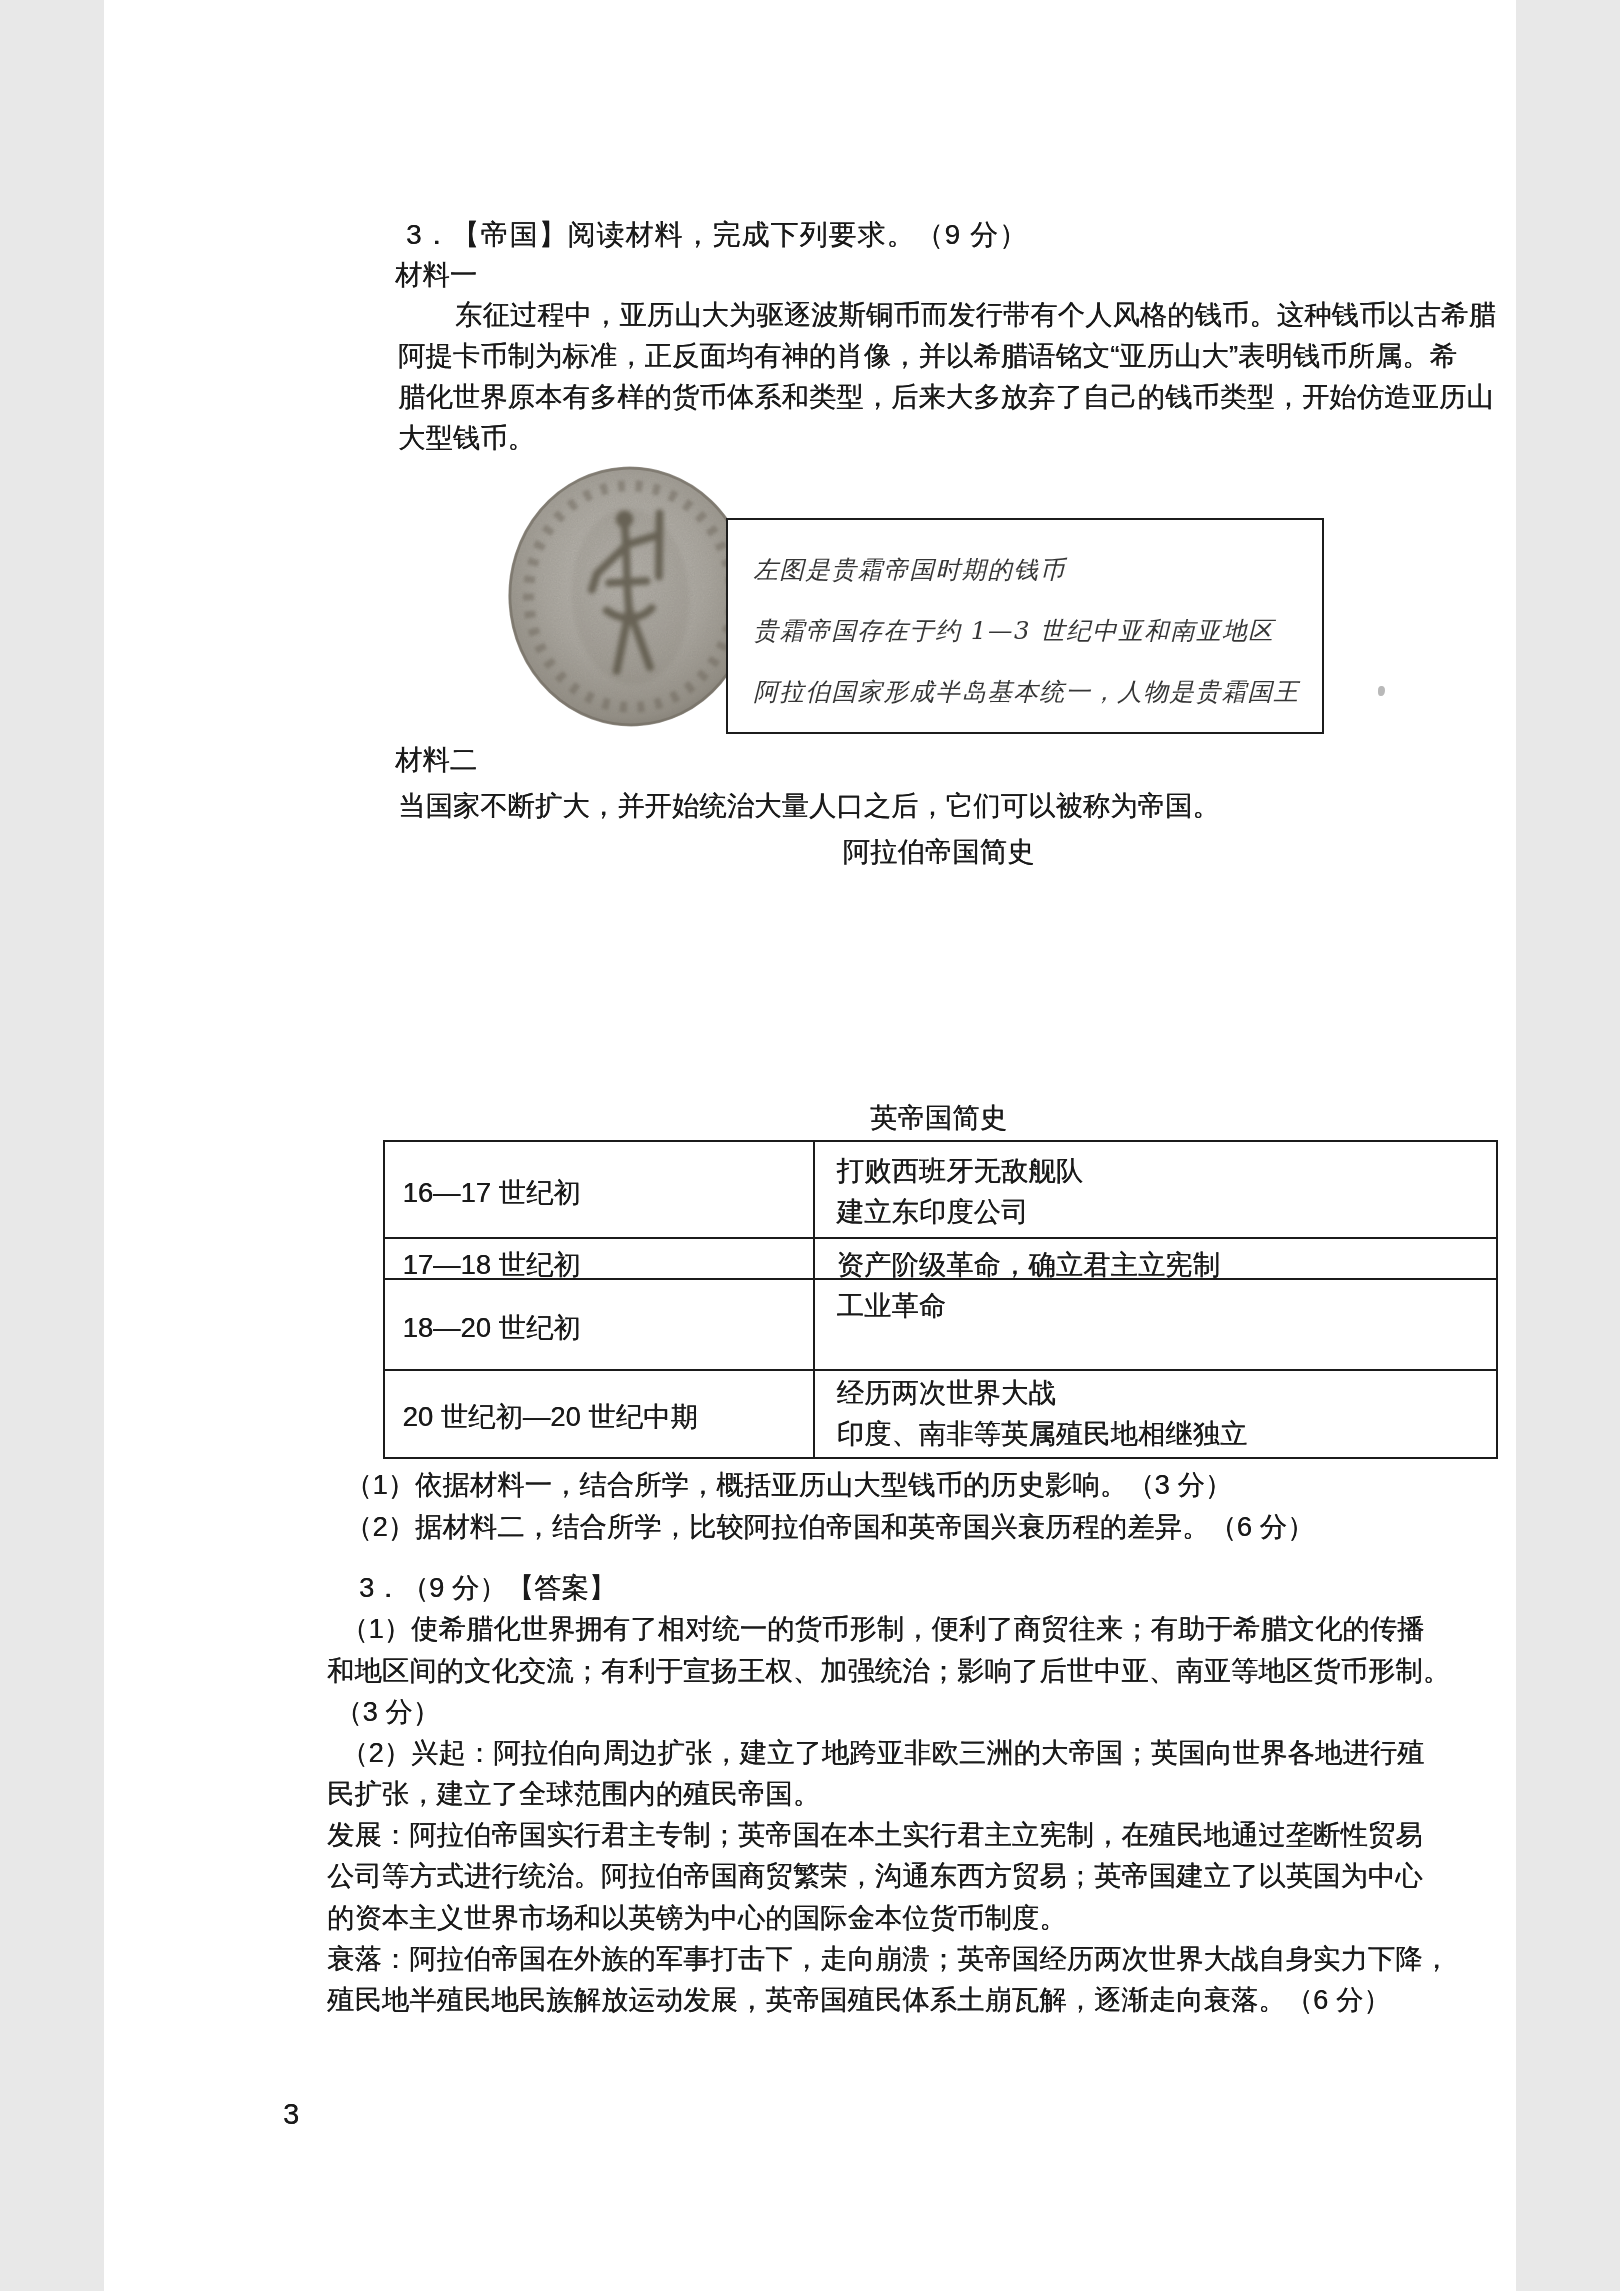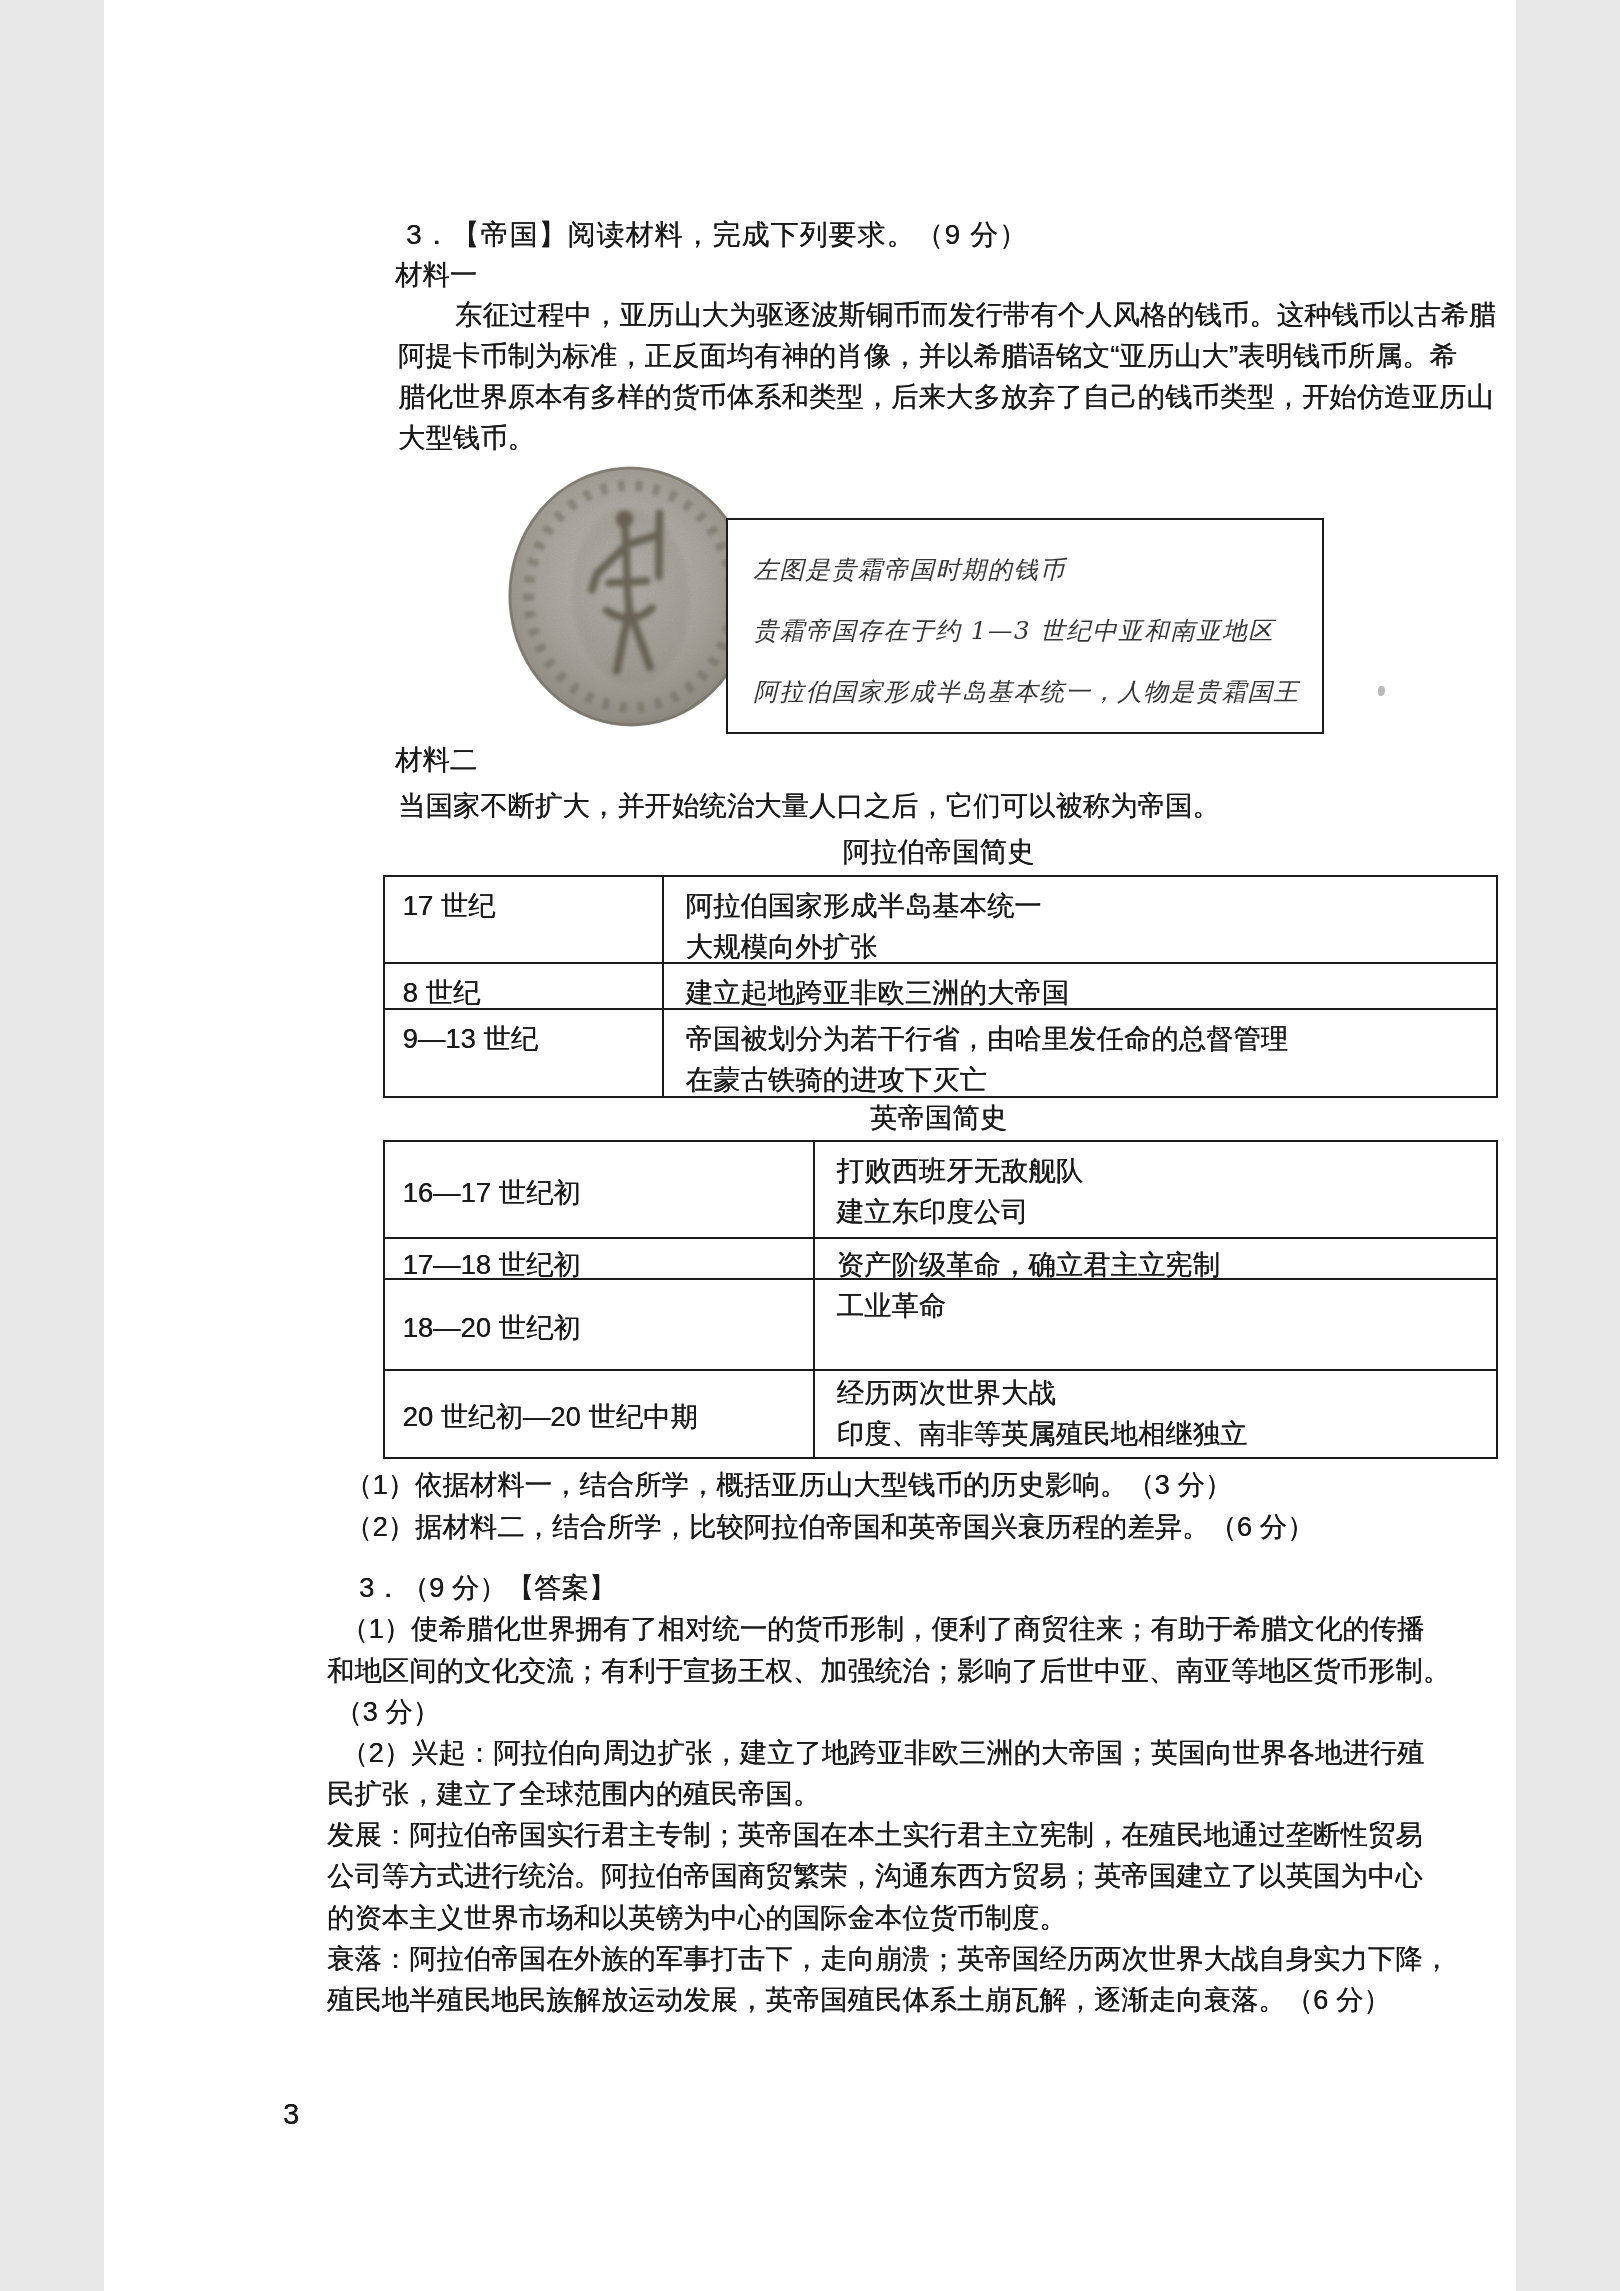--- a/index.html
+++ b/index.html
@@ -101,36 +101,20 @@
     <div class="caption-line" style="top:33px">左图是贵霜帝国时期的钱币</div>
     <div class="caption-line" style="top:94px">贵霜帝国存在于约 1—3 世纪中亚和南亚地区</div>
     <div class="caption-line" style="top:155px">阿拉伯国家形成半岛基本统一，人物是贵霜国王</div>
   </div>
   <div class="artifact-dot" style="left:1274px;top:686px"></div>
 
   <div class="t" style="left:291px;top:743px">材料二</div>
   <div class="t" style="left:294px;top:789px">当国家不断扩大，并开始统治大量人口之后，它们可以被称为帝国。</div>
 
   <div class="t center" style="left:279px;top:835px;width:1111px">阿拉伯帝国简史</div>
-  <div class="tbl" id="table1">
-    <div class="cell">17 世纪</div>
-    <div class="cell evt">
-      <div>阿拉伯国家形成半岛基本统一</div>
-      <div>大规模向外扩张</div>
-    </div>
-    <div class="cell rline">8 世纪</div>
-    <div class="cell evt rline">
-      <div>建立起地跨亚非欧三洲的大帝国</div>
-    </div>
-    <div class="cell rline">9—13 世纪</div>
-    <div class="cell evt rline">
-      <div>帝国被划分为若干行省，由哈里发任命的总督管理</div>
-      <div>在蒙古铁骑的进攻下灭亡</div>
-    </div>
-  </div>
 
   <div class="t center" style="left:279px;top:1101px;width:1111px">英帝国简史</div>
   <div class="tbl" id="table2">
     <div class="cell vcenter">16—17 世纪初</div>
     <div class="cell evt">
       <div>打败西班牙无敌舰队</div>
       <div>建立东印度公司</div>
     </div>
     <div class="cell rline" style="padding-top:4.9px">17—18 世纪初</div>
     <div class="cell evt rline" style="padding-top:4.9px">

